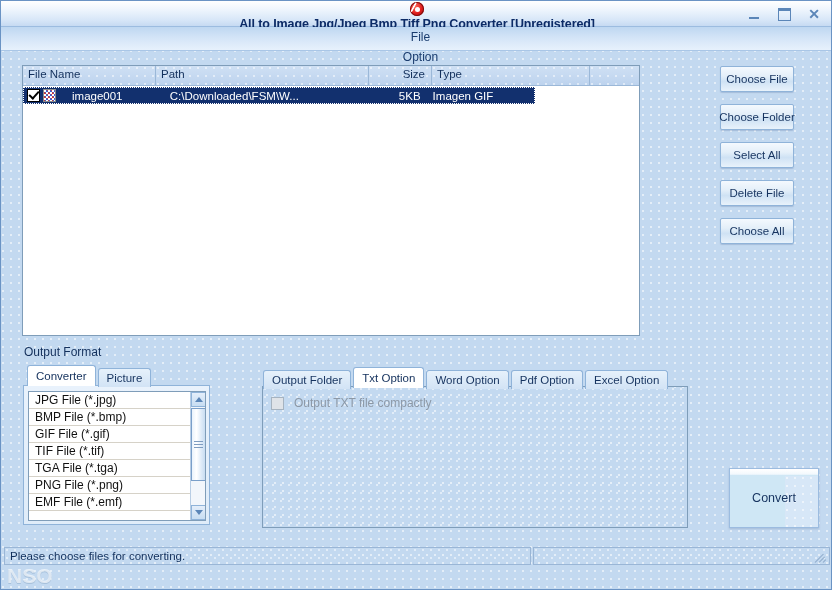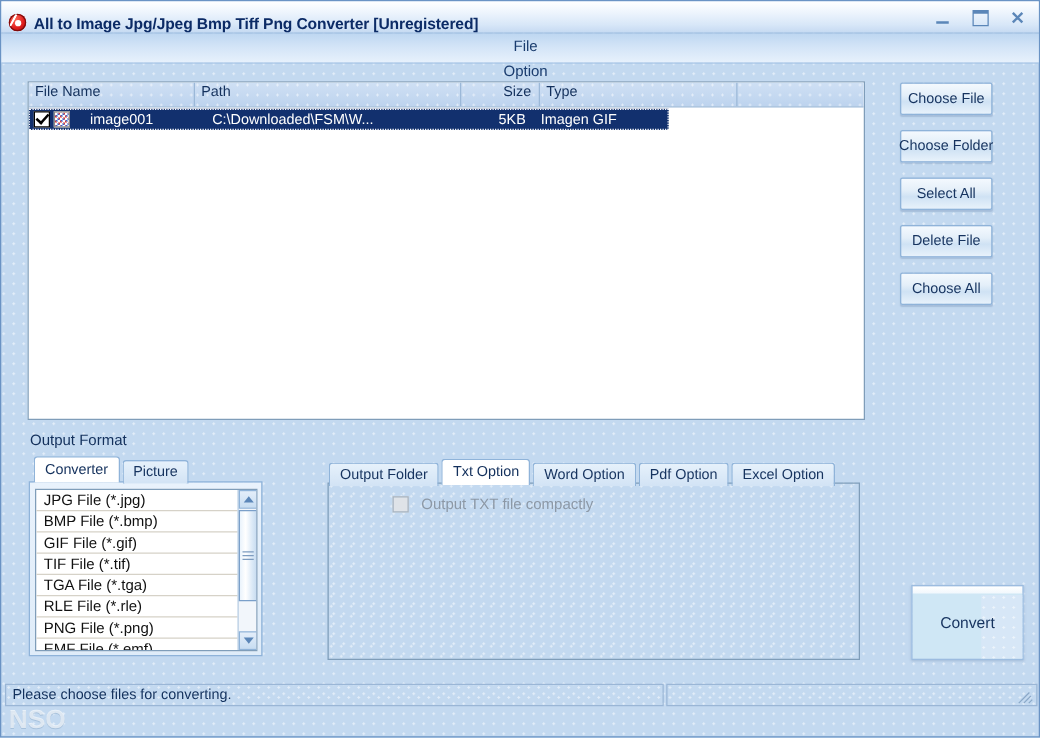--- a/index.html
+++ b/index.html
@@ -24,21 +24,21 @@
     overflow: hidden;
   }
 
   
   .titlebar {
     position: absolute; left: 0; top: 0;
     width: 832px; height: 26px;
     background: linear-gradient(to bottom, #ffffff 0%, #eef5fd 35%, #d8e7f8 75%, #c6daf2 100%);
     border-bottom: 1px solid #9cbce0;
     box-sizing: border-box;
-    display: flex; align-items: flex-end;
+    display: flex; align-items: center; flex-direction: column;
   }
   .app-icon {
     width: 16px; height: 16px; margin-left: 5px; margin-right: 5px;
     position: relative; flex: 0 0 auto;
   }
   .app-icon .ring {
     position: absolute; left: 1px; top: 1px;
     width: 14px; height: 14px; border-radius: 50%;
     background: radial-gradient(circle at 35% 30%, #ff6a5a 0%, #e01c1c 55%, #9b0d0d 100%);
     box-shadow: inset 0 0 0 1px #7e0b0b;
@@ -82,21 +82,21 @@
     display: flex; align-items: center; padding-left: 7px; flex-direction: column;
   }
   .menu-item {
     font-size: 12px; color: #1a3c6e; padding: 3px 9px; cursor: default;
     white-space: nowrap;
   }
 
   
   .filelist {
     position: absolute; left: 21px; top: 64px;
-    width: 670px; height: 271px;
+    width: 618px; height: 271px;
     background: #ffffff;
     border: 1px solid #7f9db9;
     box-sizing: border-box;
     overflow: hidden;
   }
   .lv-header {
     display: flex; height: 19px;
     background: linear-gradient(to bottom, #cfe0f4 0%, #bdd3ee 100%);
     border-bottom: 1px solid #9bb8d8;
   }
@@ -251,21 +251,21 @@
     width: 426px; height: 142px;
     background: linear-gradient(to bottom, #cfe1f4 0%, #c6daf1 100%);
     background-image:
       radial-gradient(circle at 2px 2px, rgba(255,255,255,0.5) 0.9px, transparent 1.1px);
     background-size: 8px 8px;
     border: 1px solid #7f9db9;
     box-sizing: border-box;
   }
   .opt-check-row {
     position: absolute; left: 8px; top: 9px;
-    display: flex; align-items: center; margin-left: 43px;
+    display: flex; align-items: center;
   }
   .chk-disabled {
     width: 13px; height: 13px;
     background: #dfe3e8; border: 1px solid #a6b3c0;
     box-sizing: border-box; flex: 0 0 auto;
   }
   .opt-check-label {
     margin-left: 10px; font-size: 12px; color: #8c98a6;
     white-space: nowrap;
   }
@@ -399,21 +399,20 @@
   </div>
 
   <div class="fmt-panel">
     <div class="fmt-listbox">
       <div class="fmt-items">
         <div class="fmt-item">JPG File  (*.jpg)</div>
         <div class="fmt-item">BMP File  (*.bmp)</div>
         <div class="fmt-item">GIF File  (*.gif)</div>
         <div class="fmt-item">TIF File  (*.tif)</div>
         <div class="fmt-item">TGA File  (*.tga)</div>
-        <div class="fmt-item">RLE File  (*.rle)</div>
         <div class="fmt-item">PNG File  (*.png)</div>
         <div class="fmt-item">EMF File  (*.emf)</div>
       </div>
       <div class="fmt-scroll">
         <div class="sb-btn">
           <div class="sb-arrow sb-up"></div>
         </div>
         <div class="sb-thumb">
           <div class="sb-grip">
               <i></i>

